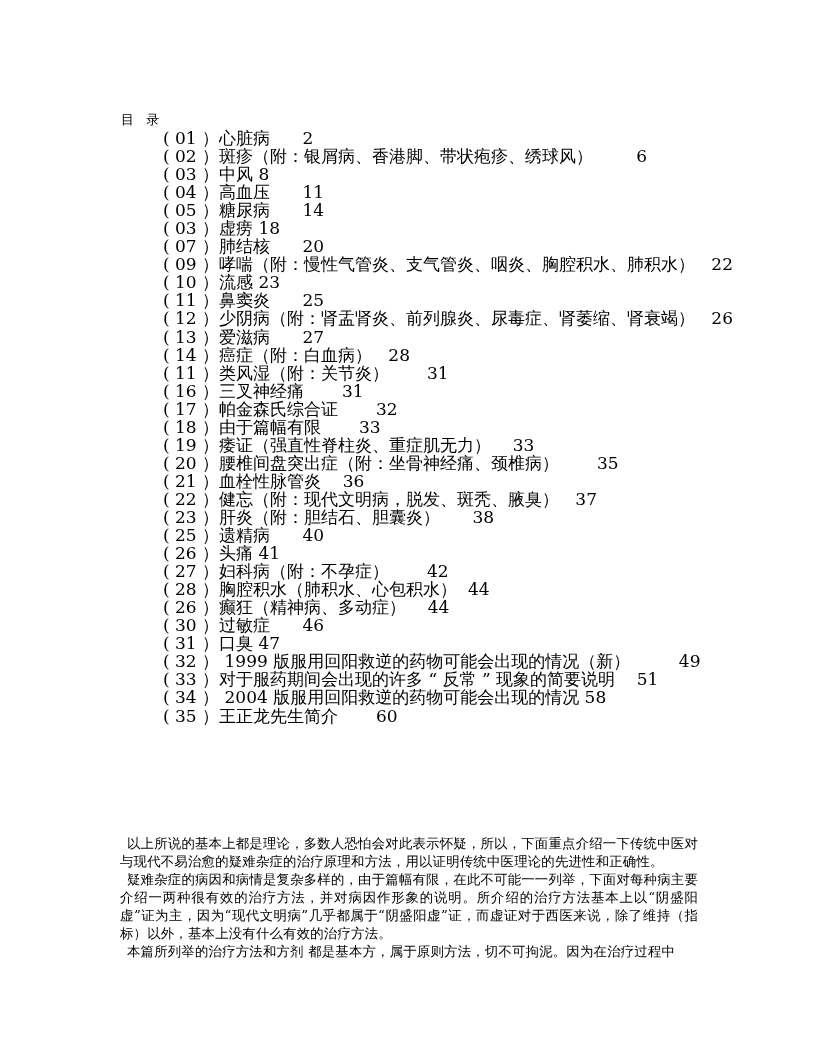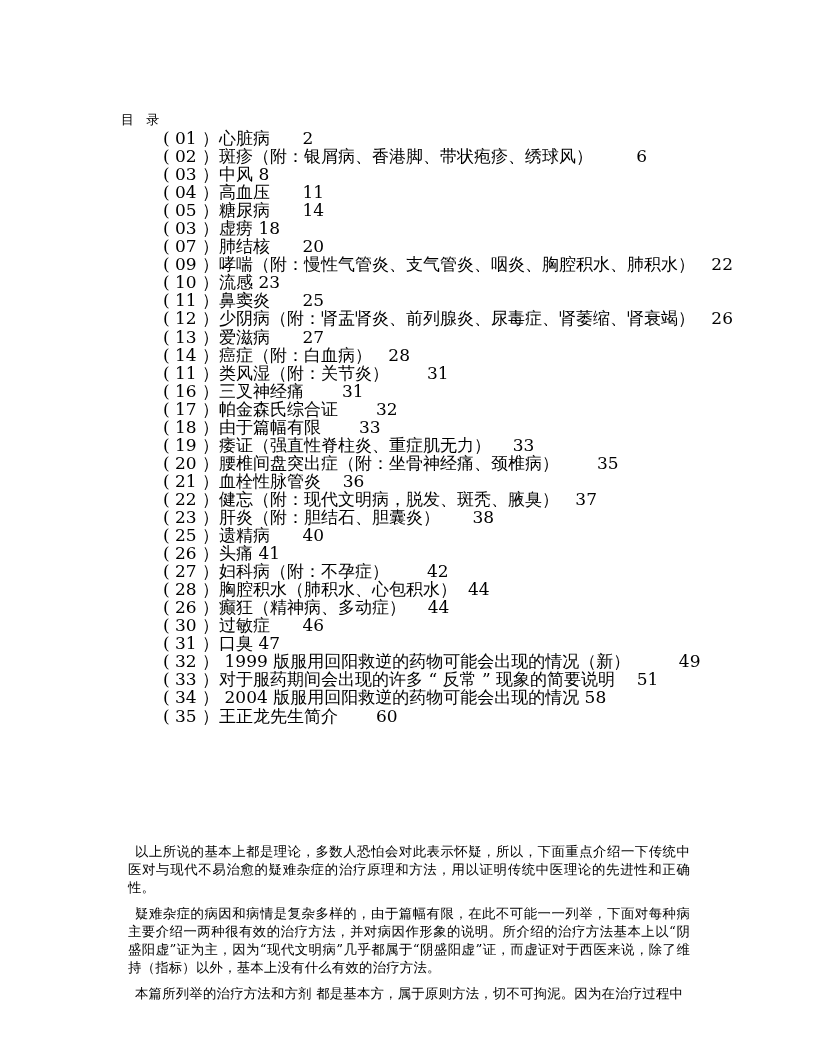--- a/index.html
+++ b/index.html
@@ -6,21 +6,21 @@
   body { width: 816px; height: 1056px; position: relative; overflow: hidden;
          font-family: "DejaVu Serif", "Liberation Serif", serif; color: #000; }
   .page { position: absolute; left: 0; top: 15px; width: 816px; height: 1056px; }
   .toc-title { position: absolute; left: 121px; top: 96px; font-size: 13px; line-height: 18px; letter-spacing: 4px; white-space: pre; }
   .toc { position: absolute; left: 130px; top: 114px; margin: 0; padding: 0; list-style: none; }
   .toc-item { height: 18.05px; line-height: 18px; font-size: 17px; white-space: pre; margin-left: 33px; }
   .toc-item span { white-space: pre; }
   .toc-num { display: inline-block; }
   .toc-page { }
   .body-text { position: absolute; left: 120px; top: 820px; width: 578px; font-size: 13.4px; line-height: 18px; }
-  .para { margin: 8px; text-indent: 7px; text-align: justify; letter-spacing: 0.2px; }
+  .para { margin: 0; text-indent: 7px; text-align: justify; letter-spacing: 0.2px; }
 </style>
 </head>
 <body>
 
 <div class="page">
   <div class="toc-title">目 录</div>
   <ul class="toc" id="toc-list">
       <li class="toc-item"><span>( </span><span class="toc-num">01</span><span> ）</span><span>心脏病</span><span>      </span><span class="toc-page">2</span></li>
       <li class="toc-item"><span>( </span><span class="toc-num">02</span><span> ）</span><span>斑疹（附：银屑病、香港脚、带状疱疹、绣球风）</span><span>        </span><span class="toc-page">6</span></li>
       <li class="toc-item"><span>( </span><span class="toc-num">03</span><span> ）</span><span>中风</span><span> </span><span class="toc-page">8</span></li>

